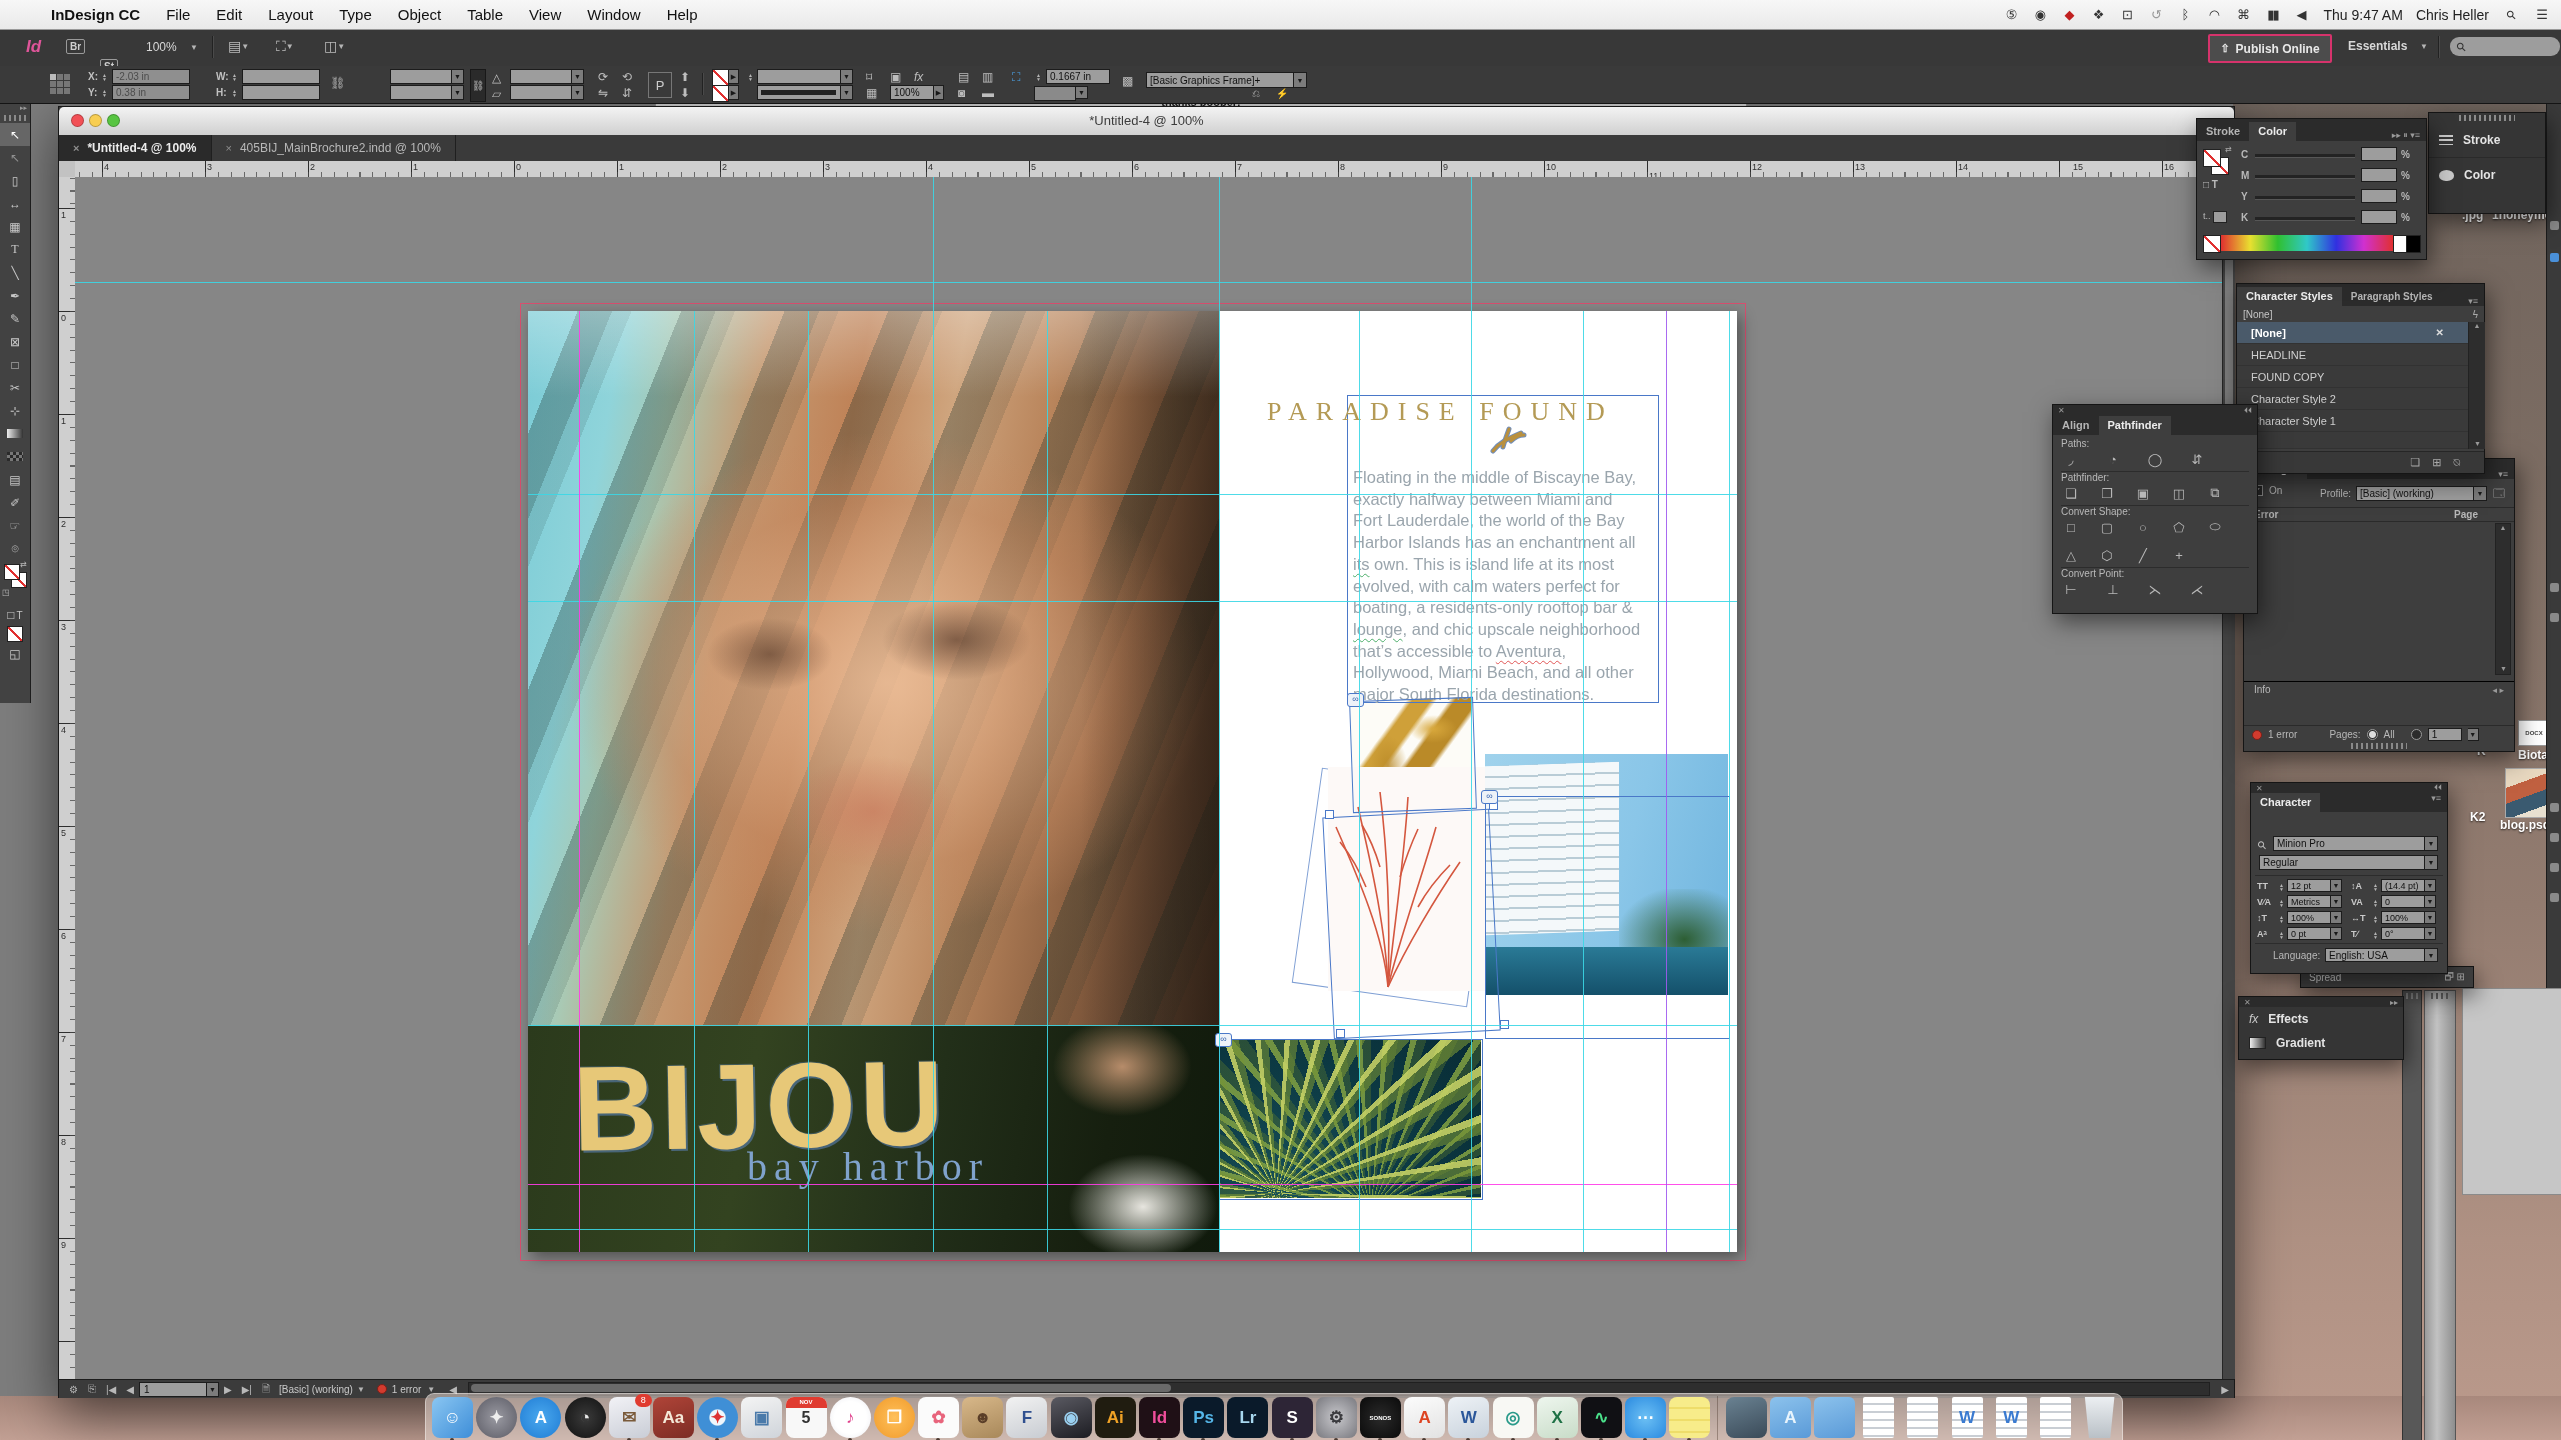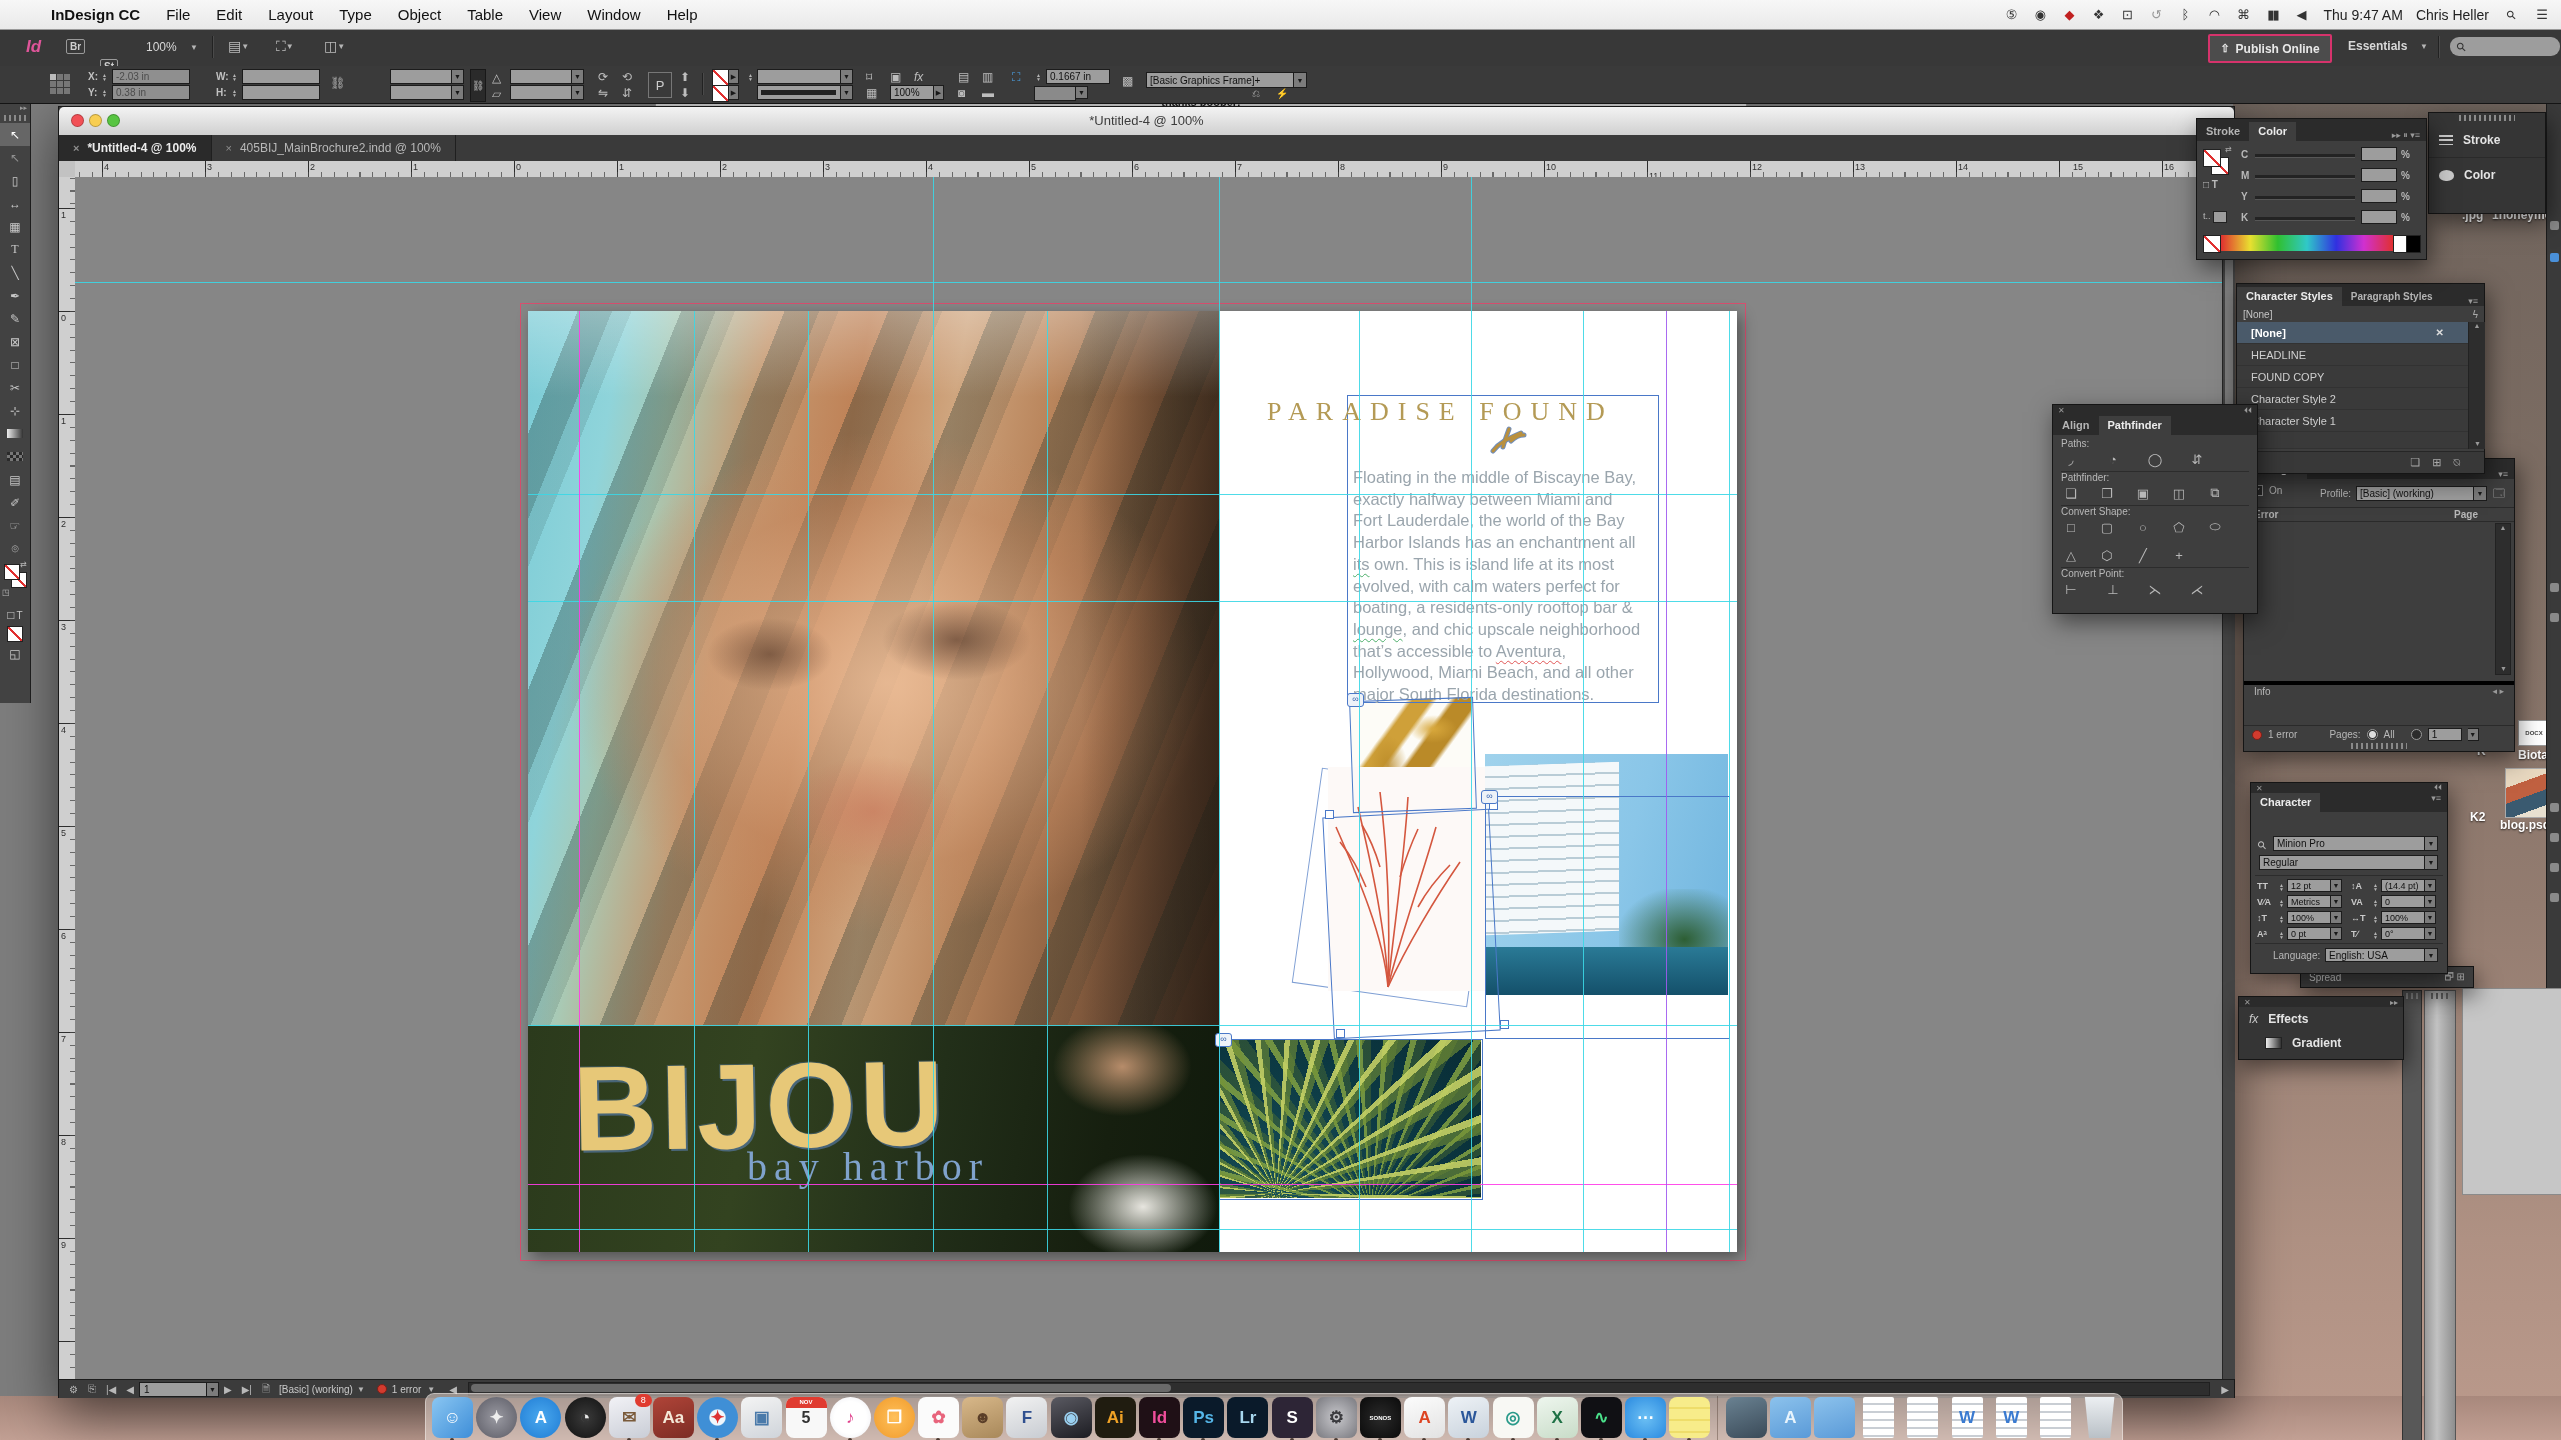--- a/index.html
+++ b/index.html
@@ -733,21 +733,21 @@
     </div>
     <span class="lbl abs" style="left:76px;top:29px;">Profile:</span>
     <div class="fld abs" style="left:112px;top:27px;width:118px;height:15px;">[Basic] (working)</div>
     <span class="drp abs" style="left:230px;top:27px;width:13px;height:15px;">▼</span>
     <span class="cicon abs" style="left:249px;top:26px;font-size:11px;">🗔</span>
     <div class="row" style="position:absolute;left:0;top:48px;width:100%;height:15px;border-top:1px solid #2a2a2a;border-bottom:1px solid #2a2a2a;padding:0 10px;box-sizing:border-box;justify-content:space-between;">
       <span class="lbl" style="font-weight:700;">Error</span>
       <span class="lbl" style="font-weight:700;margin-right:26px;">Page</span>
     </div>
     <div class="abs" style="left:251px;top:64px;width:14px;height:150px;background:#2d2d2d;border:1px solid #222;color:#999;font-size:7px;text-align:center;">▲<div style="position:absolute;bottom:2px;left:4px;">▼</div></div>
-    <div class="row" style="position:absolute;left:0;top:222px;width:100%;height:16px;border-top:4px solid #000000;padding:0 10px;box-sizing:border-box;justify-content:space-between;">
+    <div class="row" style="position:absolute;left:0;top:222px;width:100%;height:16px;border-top:1px solid #000000;padding:0 10px;box-sizing:border-box;justify-content:space-between;">
       <span class="lbl">Info</span>
       <span style="color:#999;font-size:9px;">◂ ▸</span>
     </div>
     <div class="row" style="position:absolute;left:0;bottom:8px;width:100%;height:18px;border-top:1px solid #2a2a2a;padding:0 8px;box-sizing:border-box;gap:6px;">
       <span class="reddot"></span>
       <span class="lbl">1 error</span>
       <span class="lbl" style="margin-left:26px;">Pages:</span>
       <span class="radio on"></span>
       <span class="lbl">All</span>
       <span class="radio" style="margin-left:10px;"></span>
@@ -826,21 +826,21 @@
 
   <div class="panel" style="left:2238px;top:996px;width:164px;height:62px;background:#353535;z-index:48;">
     <div style="height:10px;background:#2b2b2b;display:flex;align-items:center;justify-content:space-between;padding:0 5px;color:#999;font-size:8px;">
       <span>✕</span>
         <span>▸▸</span>
     </div>
     <div class="row" style="height:24px;padding-left:10px;gap:10px;">
       <span style="color:#c9c9c9;font-style:italic;font-size:12px;">fx</span>
       <span style="color:#e4e4e4;font-size:12px;font-weight:700;">Effects</span>
     </div>
-    <div class="row" style="height:24px;padding-left:26px;gap:10px;">
+    <div class="row" style="height:24px;padding-left:10px;gap:10px;">
       <span class="grad1" style="width:15px;height:10px;border:1px solid #222;"></span>
       <span style="color:#e4e4e4;font-size:12px;font-weight:700;">Gradient</span>
     </div>
   </div>
 
   <div id="dock">
       <div class="dkitem">
         <div class="dkic" style="border-radius: 8px; background: linear-gradient(135deg, rgb(138, 198, 242), rgb(62, 142, 216)); color: rgb(255, 255, 255); font-size: 17px;">
           <span>☺</span>
         </div>

